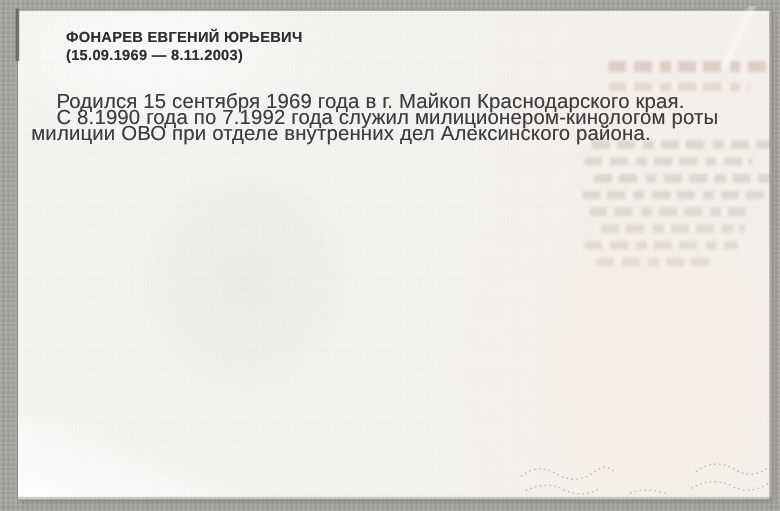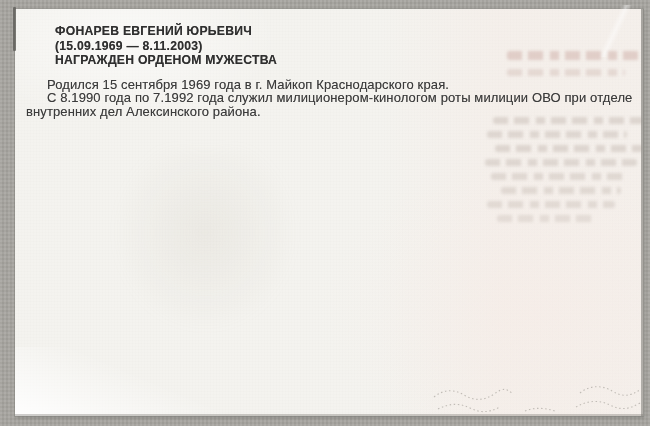--- a/index.html
+++ b/index.html
@@ -37,21 +37,21 @@
   
   .entry-header{
     position:absolute;left:40px;top:15px;
     font-size:12.2px;font-weight:bold;line-height:14.6px;
     letter-spacing:.25px;color:#2f2f2f;
     text-shadow:0 0 .5px rgba(47,47,47,.55);
     white-space:nowrap;
   }
   .entry-body{
     position:absolute;left:11px;top:69px;width:613px;
-    font-size:13px;line-height:13.45px;letter-spacing:.12px;
+    font-size:17px;line-height:13.45px;letter-spacing:.12px;
     color:#3c3c3c;text-shadow:0 0 .4px rgba(60,60,60,.5);
   }
   .entry-body p{margin:0;text-indent:21px;}
   
   .ghost-line{
     position:absolute;border-radius:3px;
     background:repeating-linear-gradient(90deg, currentColor 0 15px, transparent 15px 21px, currentColor 21px 36px, transparent 36px 43px, currentColor 43px 52px, transparent 52px 58px);
     filter:blur(1.4px);
     pointer-events:none;
   }
@@ -102,21 +102,20 @@
     <div class="ghost-line" style="left:480px;top:136px;width:148px;height:7px;color:rgba(190,178,170,.42);"></div>
     <div class="ghost-line" style="left:470px;top:150px;width:152px;height:7px;color:rgba(190,178,170,.40);"></div>
     <div class="ghost-line" style="left:476px;top:164px;width:136px;height:7px;color:rgba(190,178,170,.38);"></div>
     <div class="ghost-line" style="left:486px;top:178px;width:120px;height:7px;color:rgba(190,178,170,.36);"></div>
     <div class="ghost-line" style="left:472px;top:192px;width:128px;height:7px;color:rgba(190,178,170,.34);"></div>
     <div class="ghost-line" style="left:482px;top:206px;width:100px;height:7px;color:rgba(190,178,170,.30);"></div>
 
     <div class="entry-header">
       <div>ФОНАРЕВ ЕВГЕНИЙ ЮРЬЕВИЧ</div>
       <div>(15.09.1969 — 8.11.2003)</div>
-      <div>НАГРАЖДЕН ОРДЕНОМ МУЖЕСТВА</div>
     </div>
 
     <div class="entry-body">
         <p class="para">Родился 15 сентября 1969 года в г. Майкоп Краснодарского края.</p>
         <p class="para">С 8.1990 года по 7.1992 года служил милиционером-кинологом роты милиции ОВО при отделе внутренних дел Алексинского района.</p>
       </div>
 
     <svg class="squiggles" width="215" height="55" viewBox="0 0 215 55">
       <g fill="none" stroke="#98948d" stroke-width="1.1" stroke-dasharray="1.5 2.6" opacity=".55">
         <path d="M4,30 C 14,22 24,22 34,28 S 54,34 64,27 S 76,22 82,26"></path>

